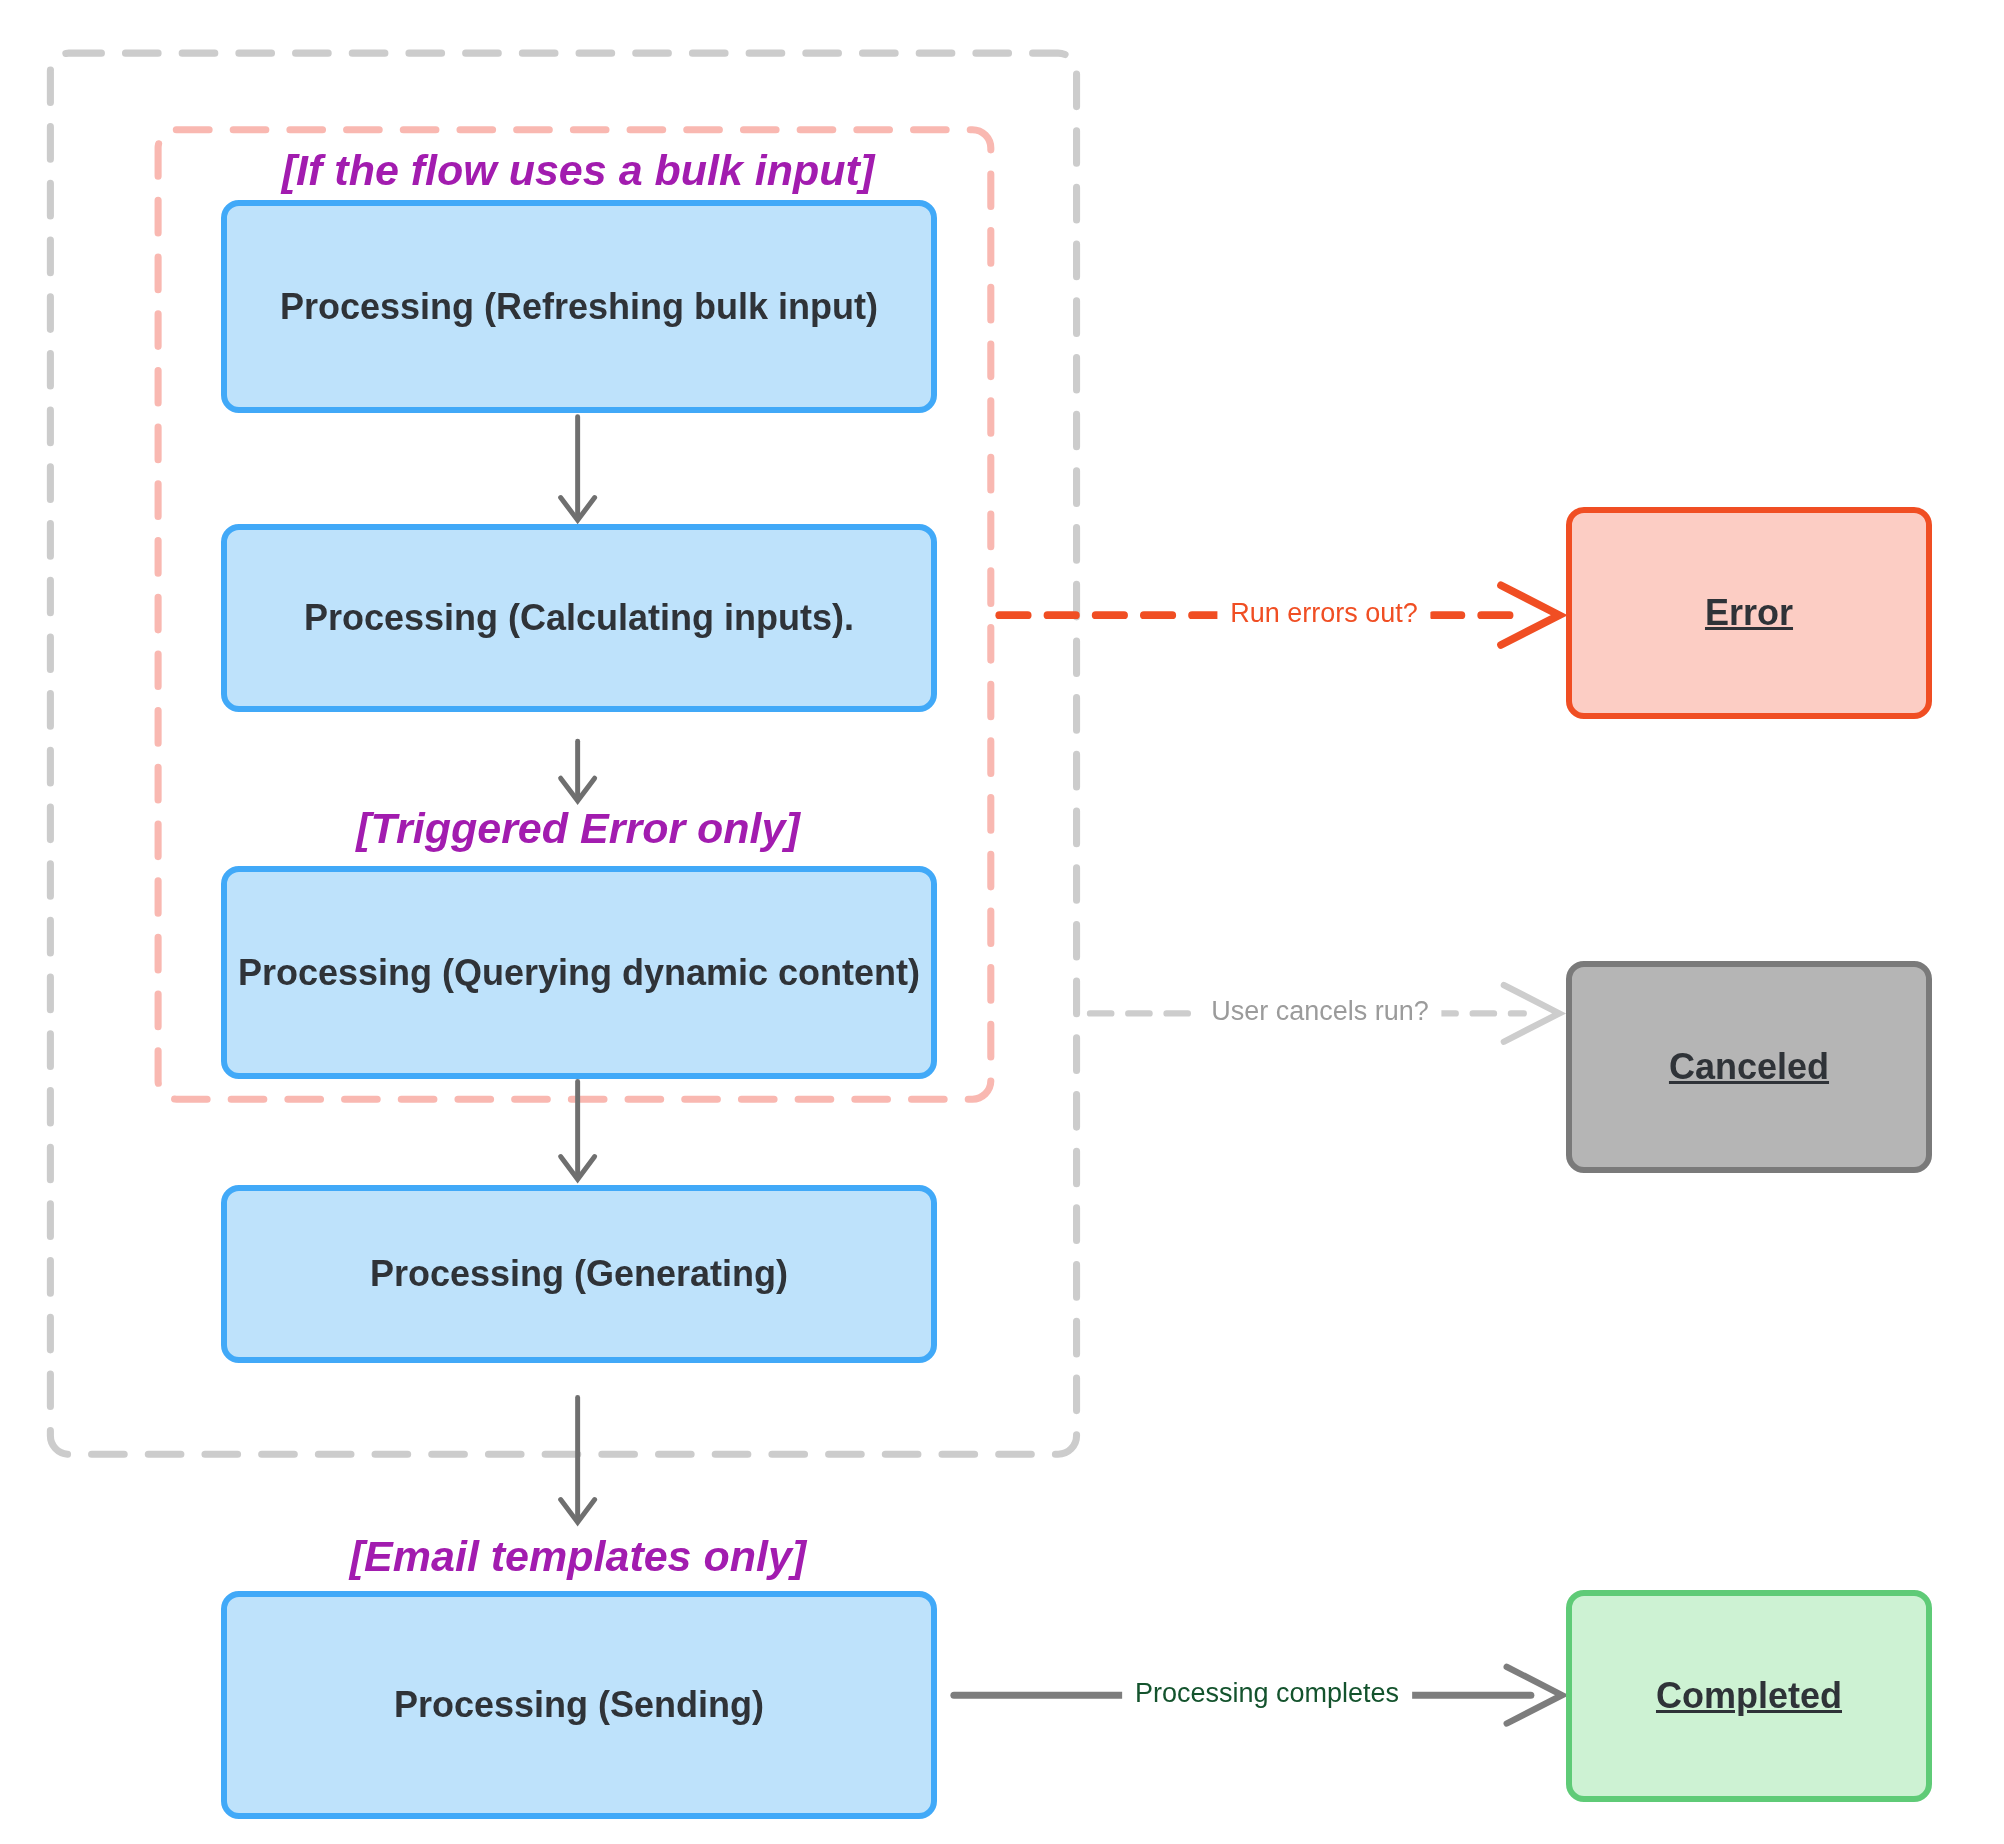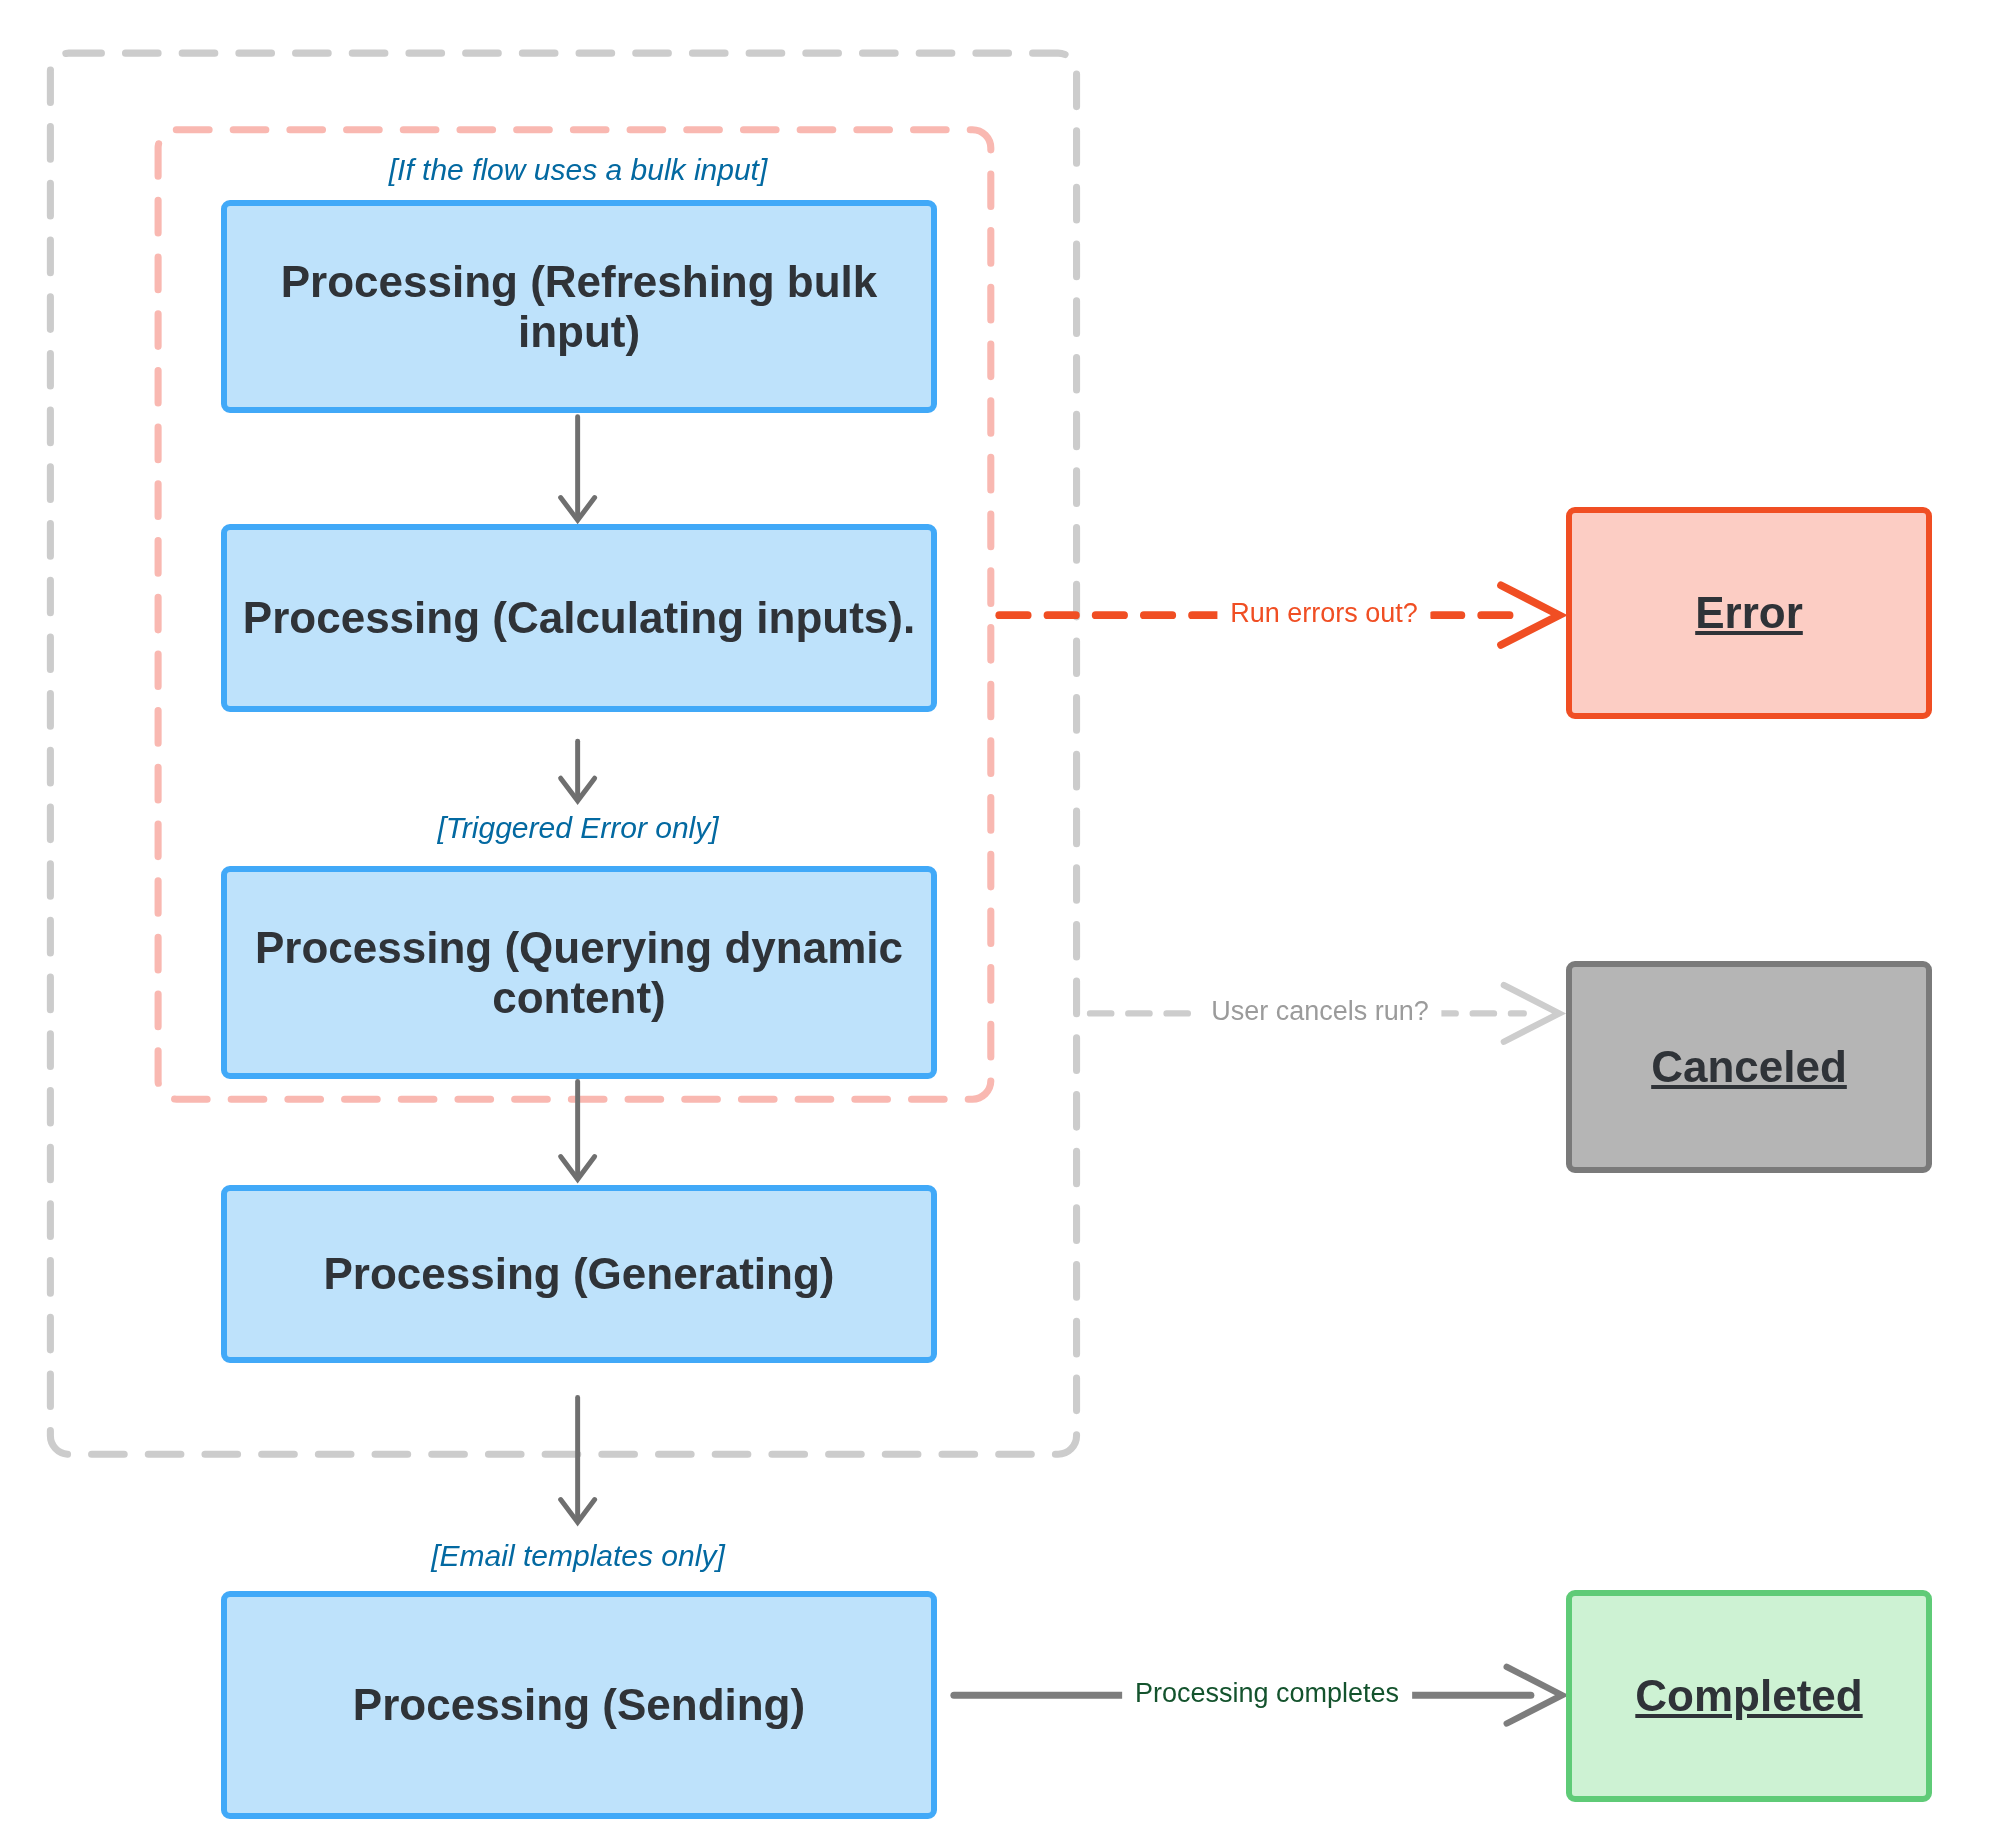--- a/index.html
+++ b/index.html
@@ -21,22 +21,22 @@
     width: 2005px;
     height: 1844px;
   }
   .node {
     position: absolute;
     display: flex;
     align-items: center;
     justify-content: center;
     text-align: center;
     box-sizing: border-box;
-    border-radius: 9px;
-    font-size: 44px;
+    border-radius: 18px;
+    font-size: 36px;
     font-weight: bold;
     color: #2F3338;
     letter-spacing: 0px;
   }
   .process {
     left: 221px;
     width: 716px;
     background: #BEE2FB;
     border: 6.4px solid #41A9F8;
   }
@@ -49,24 +49,24 @@
     text-decoration: underline;
   }
   .terminal.error    { background: #FCCDC4; border-color: #F04E23; }
   .terminal.canceled { background: #B5B5B5; border-color: #7A7A7A; }
   .terminal.completed{ background: #CDF2D3; border-color: #5FCB77; }
 
   .note {
     position: absolute;
     transform: translate(-50%, -50%);
     white-space: nowrap;
-    font-size: 30px;
-    font-weight: normal;
+    font-size: 43px;
+    font-weight: bold;
     font-style: italic;
-    color: #0369a1;
+    color: #a21caf;
   }
   .edge-label {
     position: absolute;
     transform: translate(-50%, -50%);
     white-space: nowrap;
     font-size: 27px;
     background: #ffffff;
     padding: 0 12.8px;
     line-height: 1.25;
   }

